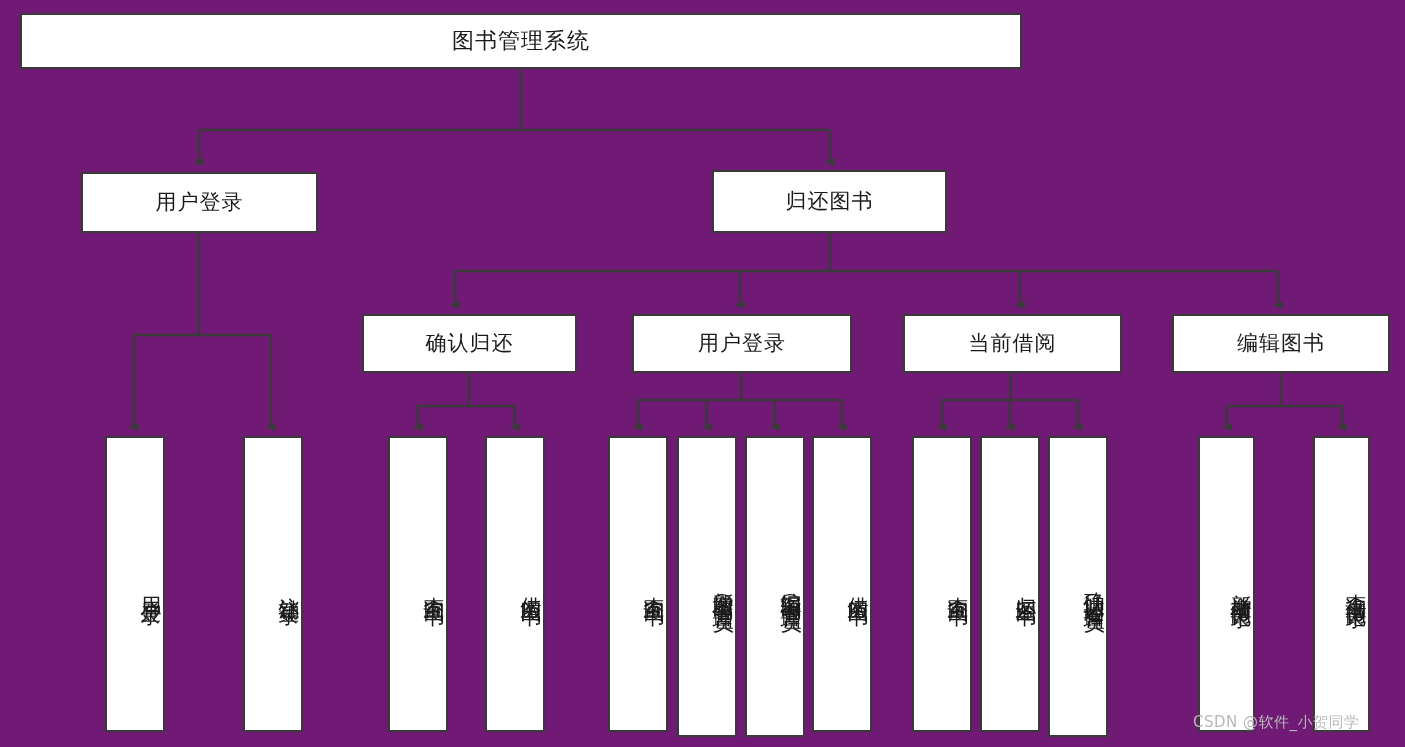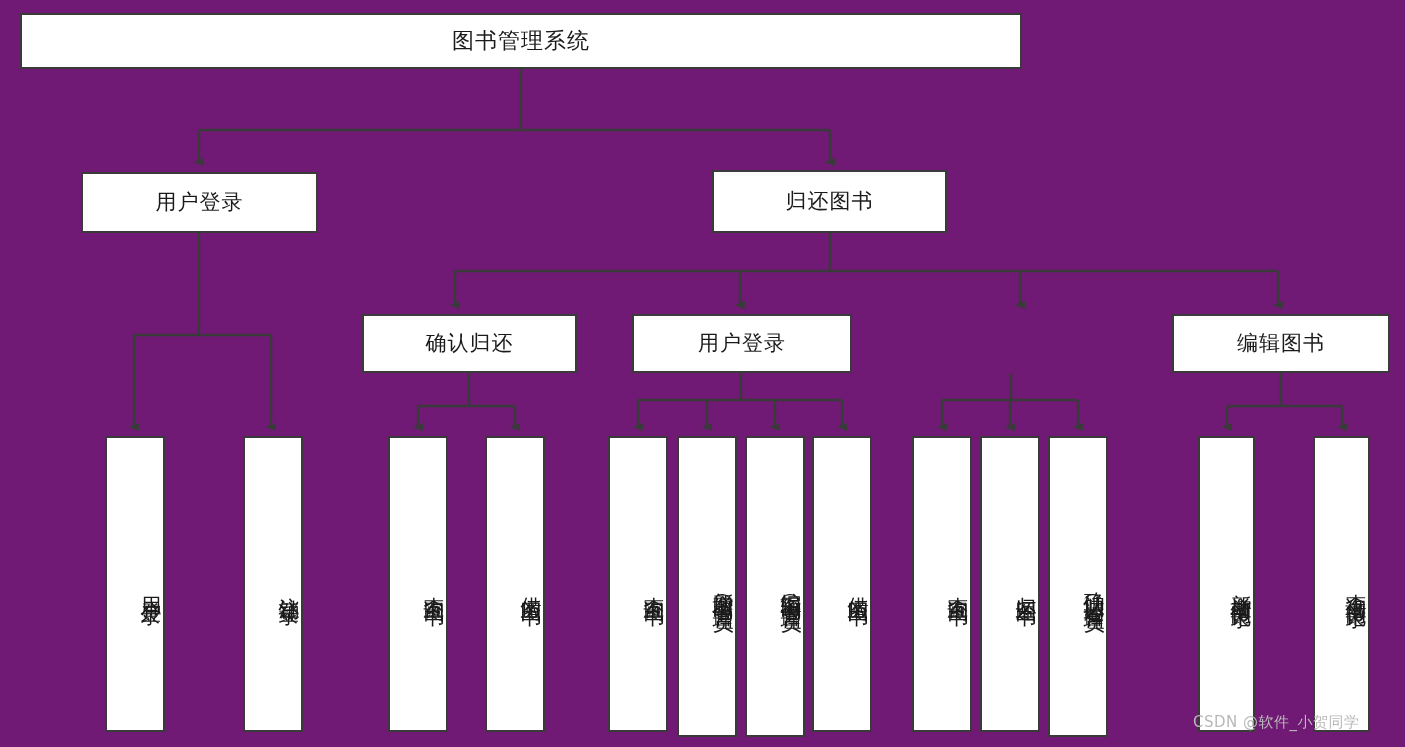--- a/index.html
+++ b/index.html
@@ -121,20 +121,21 @@
   <div class="node horizontal" id="root-node" style="left:20px; top:13px; width:1002px; height:56px;">图书管理系统</div>
 
   <div class="node horizontal" style="left:81px; top:172px; width:237px; height:61px;">用户登录</div>
 
   <div class="node horizontal" style="left:712px; top:170px; width:235px; height:63px;">归还图书</div>
 
   <div class="node horizontal" style="left:362px; top:314px; width:215px; height:59px;">确认归还</div>
 
   <div class="node horizontal" style="left:632px; top:314px; width:220px; height:59px;">用户登录</div>
 
+  <div class="node horizontal" style="left:903px; top:314px; width:219px; height:59px;">当前借阅</div>
 
   <div class="node horizontal" style="left:1172px; top:314px; width:218px; height:59px;">编辑图书</div>
 
   <div class="node vertical" style="left:105px; top:436px; width:60px; height:296px;">用户登录</div>
 
   <div class="node vertical" style="left:243px; top:436px; width:60px; height:296px;">注销登录</div>
 
   <div class="node vertical" style="left:388px; top:436px; width:60px; height:296px;">查询图书</div>
 
   <div class="node vertical" style="left:485px; top:436px; width:60px; height:296px;">借阅图书</div>

